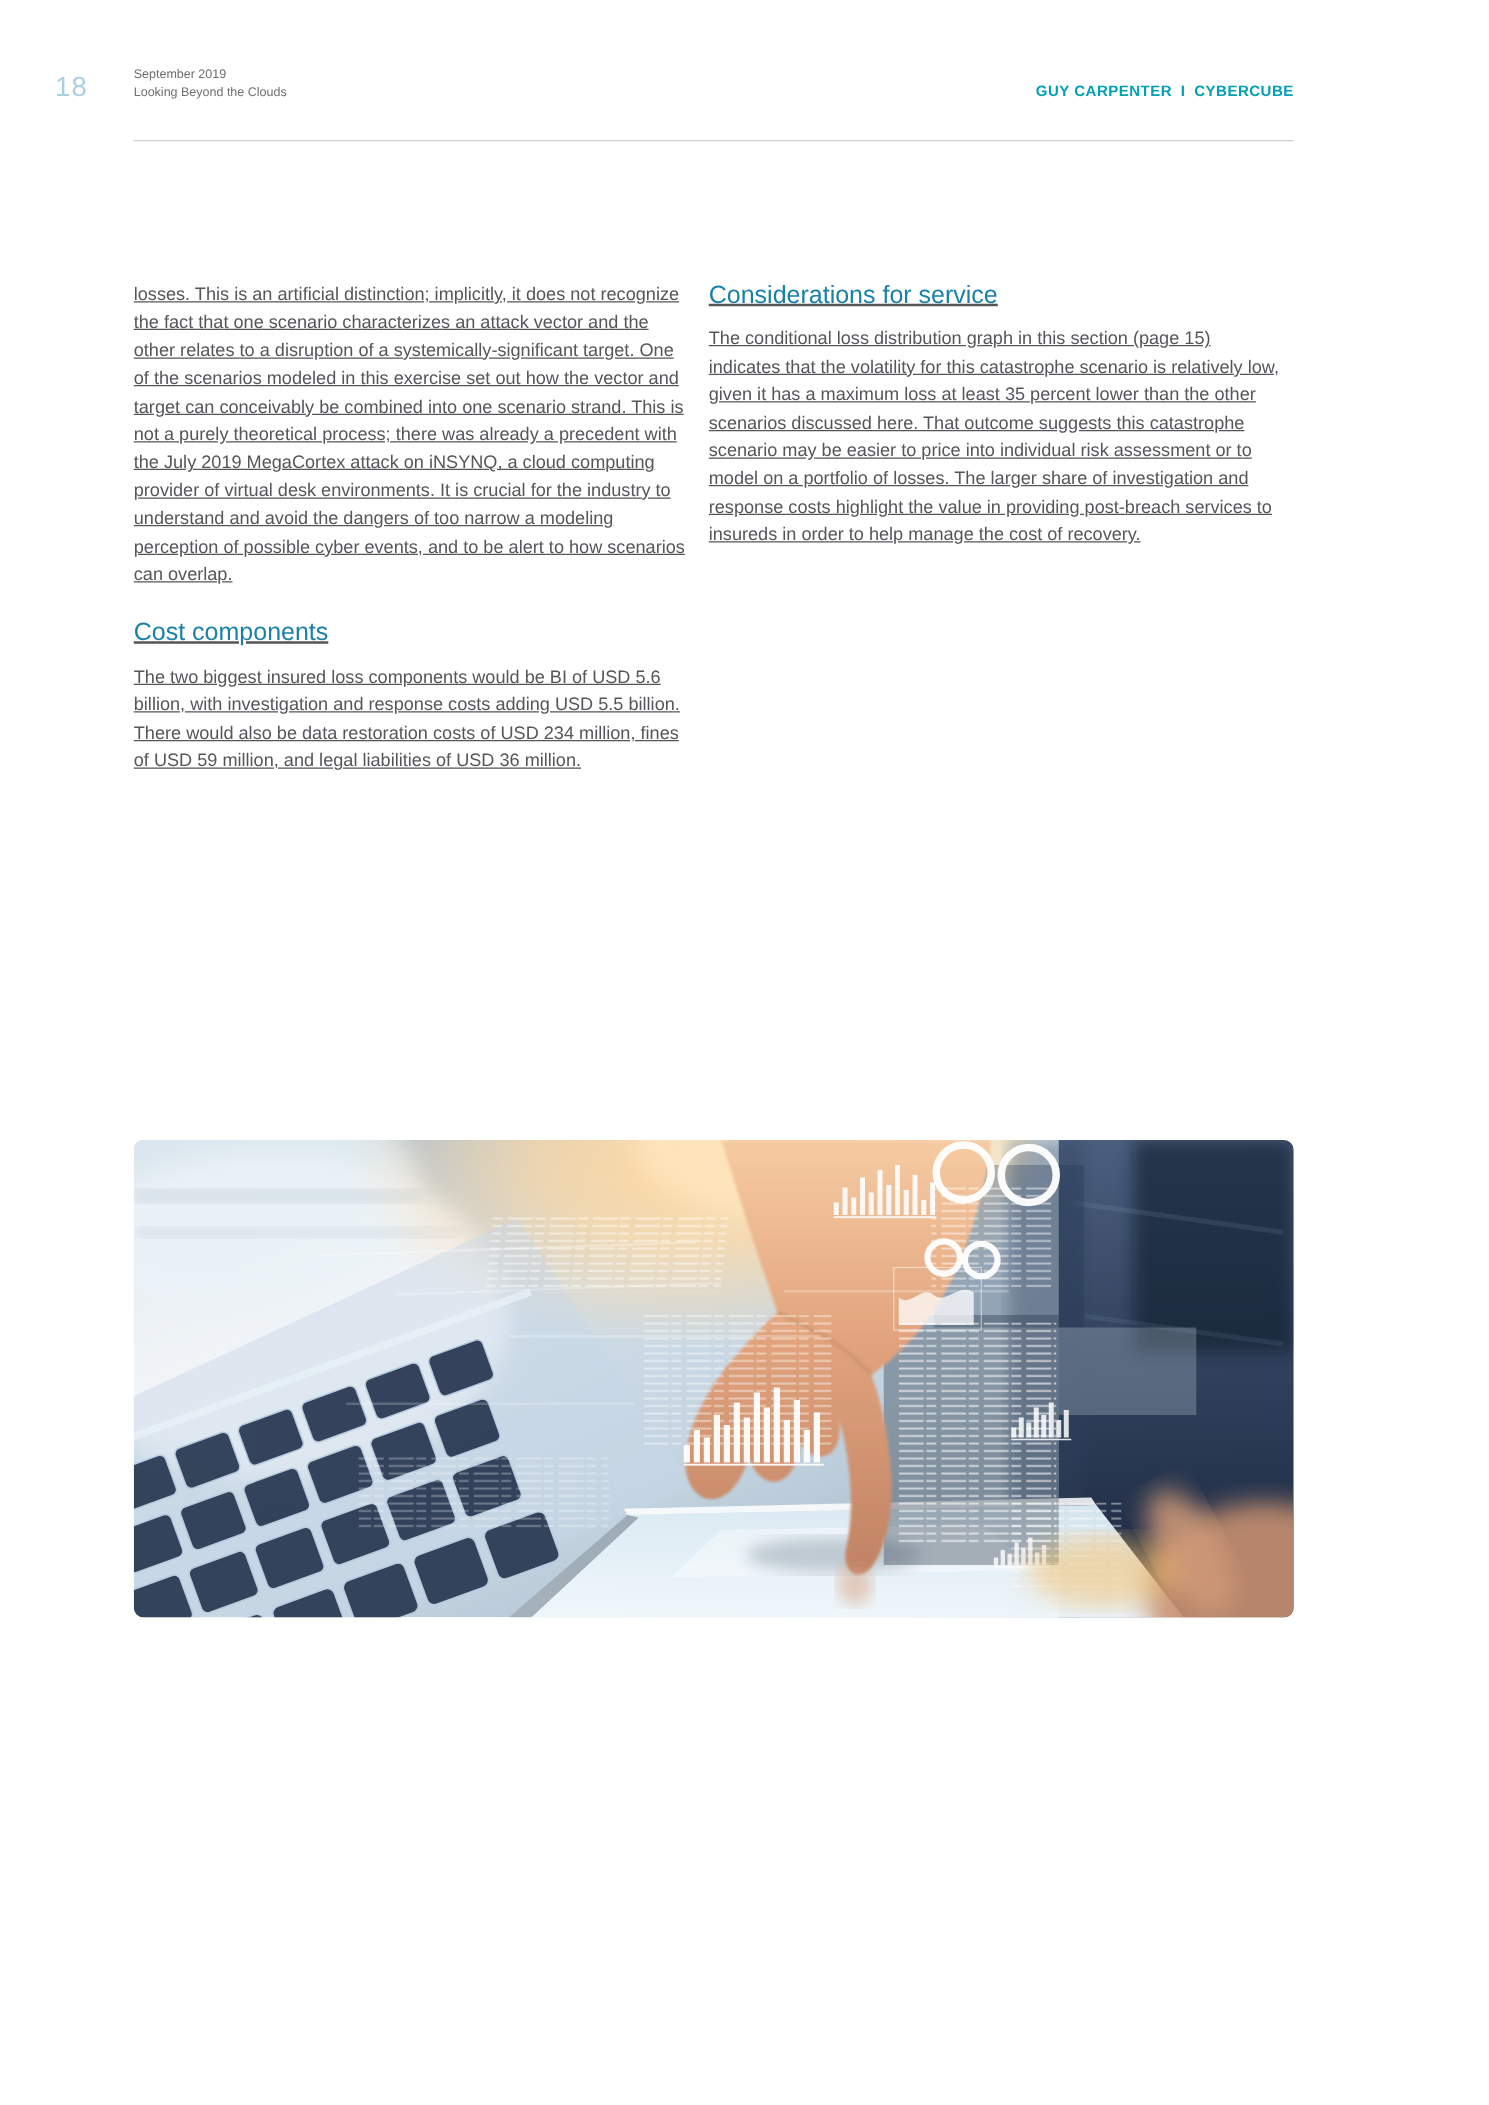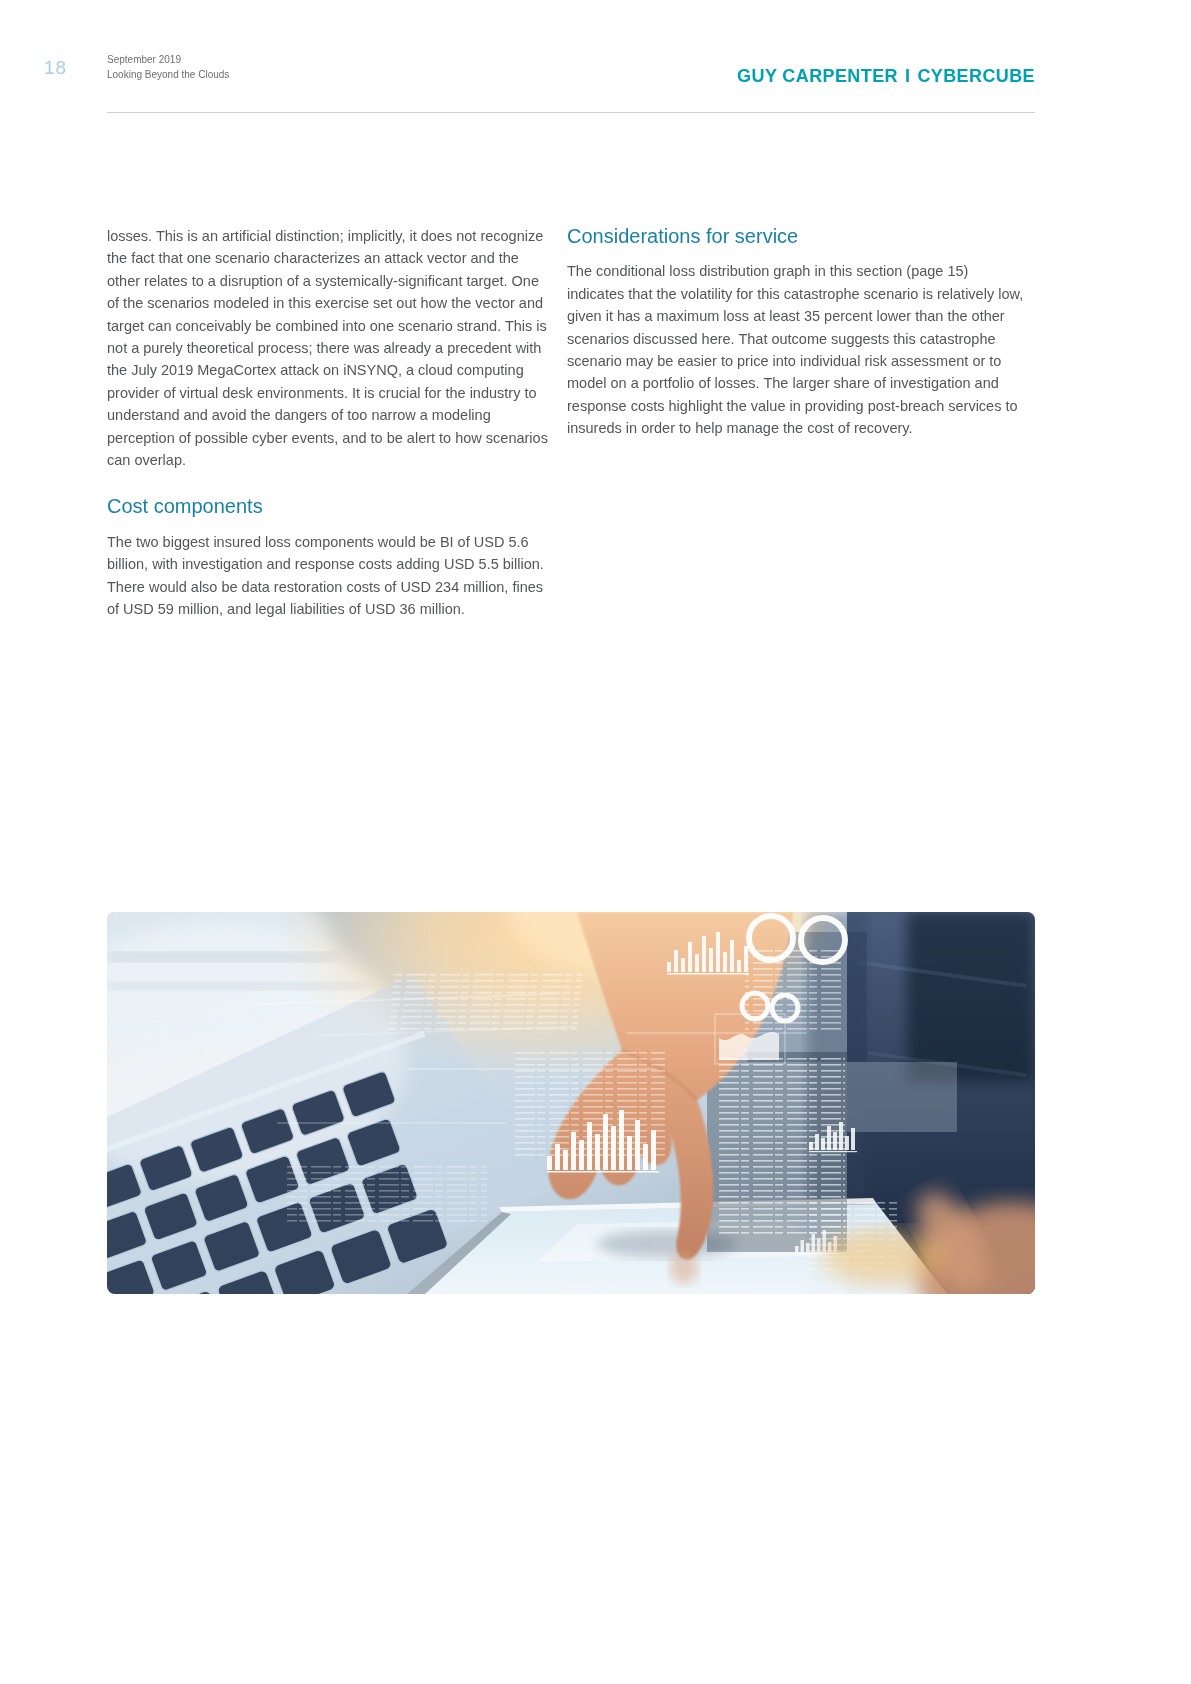--- a/index.html
+++ b/index.html
@@ -8,38 +8,38 @@
     width: 1191px;
     height: 1684px;
     background: #ffffff;
     font-family: "Liberation Sans", sans-serif;
     color: #55565a;
     overflow: hidden;
   }
   
   .page-number {
     position: absolute; left: 44px; top: 57px;
-    font-size: 19px; color: #a9cfe0; letter-spacing: 1px;
+    font-size: 22px; color: #a9cfe0; letter-spacing: 1px;
   }
   .header-meta {
     position: absolute; left: 107px; top: 52px;
     font-size: 10px; line-height: 15px; color: #6e6f72;
   }
   .header-brand {
     position: absolute; right: 156px; top: 66px;
-    font-size: 18px; font-weight: bold; letter-spacing: 0.4px;
+    font-size: 12px; font-weight: bold; letter-spacing: 0.4px;
     color: #00a1b2; white-space: nowrap;
   }
   .header-brand .sep { padding: 0 7px; font-weight: bold; }
   .header-rule {
     position: absolute; left: 107px; top: 112px;
     width: 928px; height: 0; border-top: 1px solid #cfd0d2;
   }
   
-  .col { position: absolute; top: 225px; font-size: 14.5px; line-height: 22.4px; color: #55565a; }
+  .col { position: absolute; top: 225px; font-size: 14.5px; line-height: 22.4px; color: #55565a; text-decoration: underline; }
   .col-left  { left: 107px; width: 448px; }
   .col-right { left: 567px; width: 462px; }
   .col p { margin: 0 0 24px 0; }
   .section-heading {
     margin: 0 0 13px 0;
     font-size: 20px; font-weight: 400; color: #1981a8;
   }
   .col-left .section-heading { margin-top: 18px; }
   
   .quote-block { position: absolute; left: 107px; top: 738px; width: 928px; }

